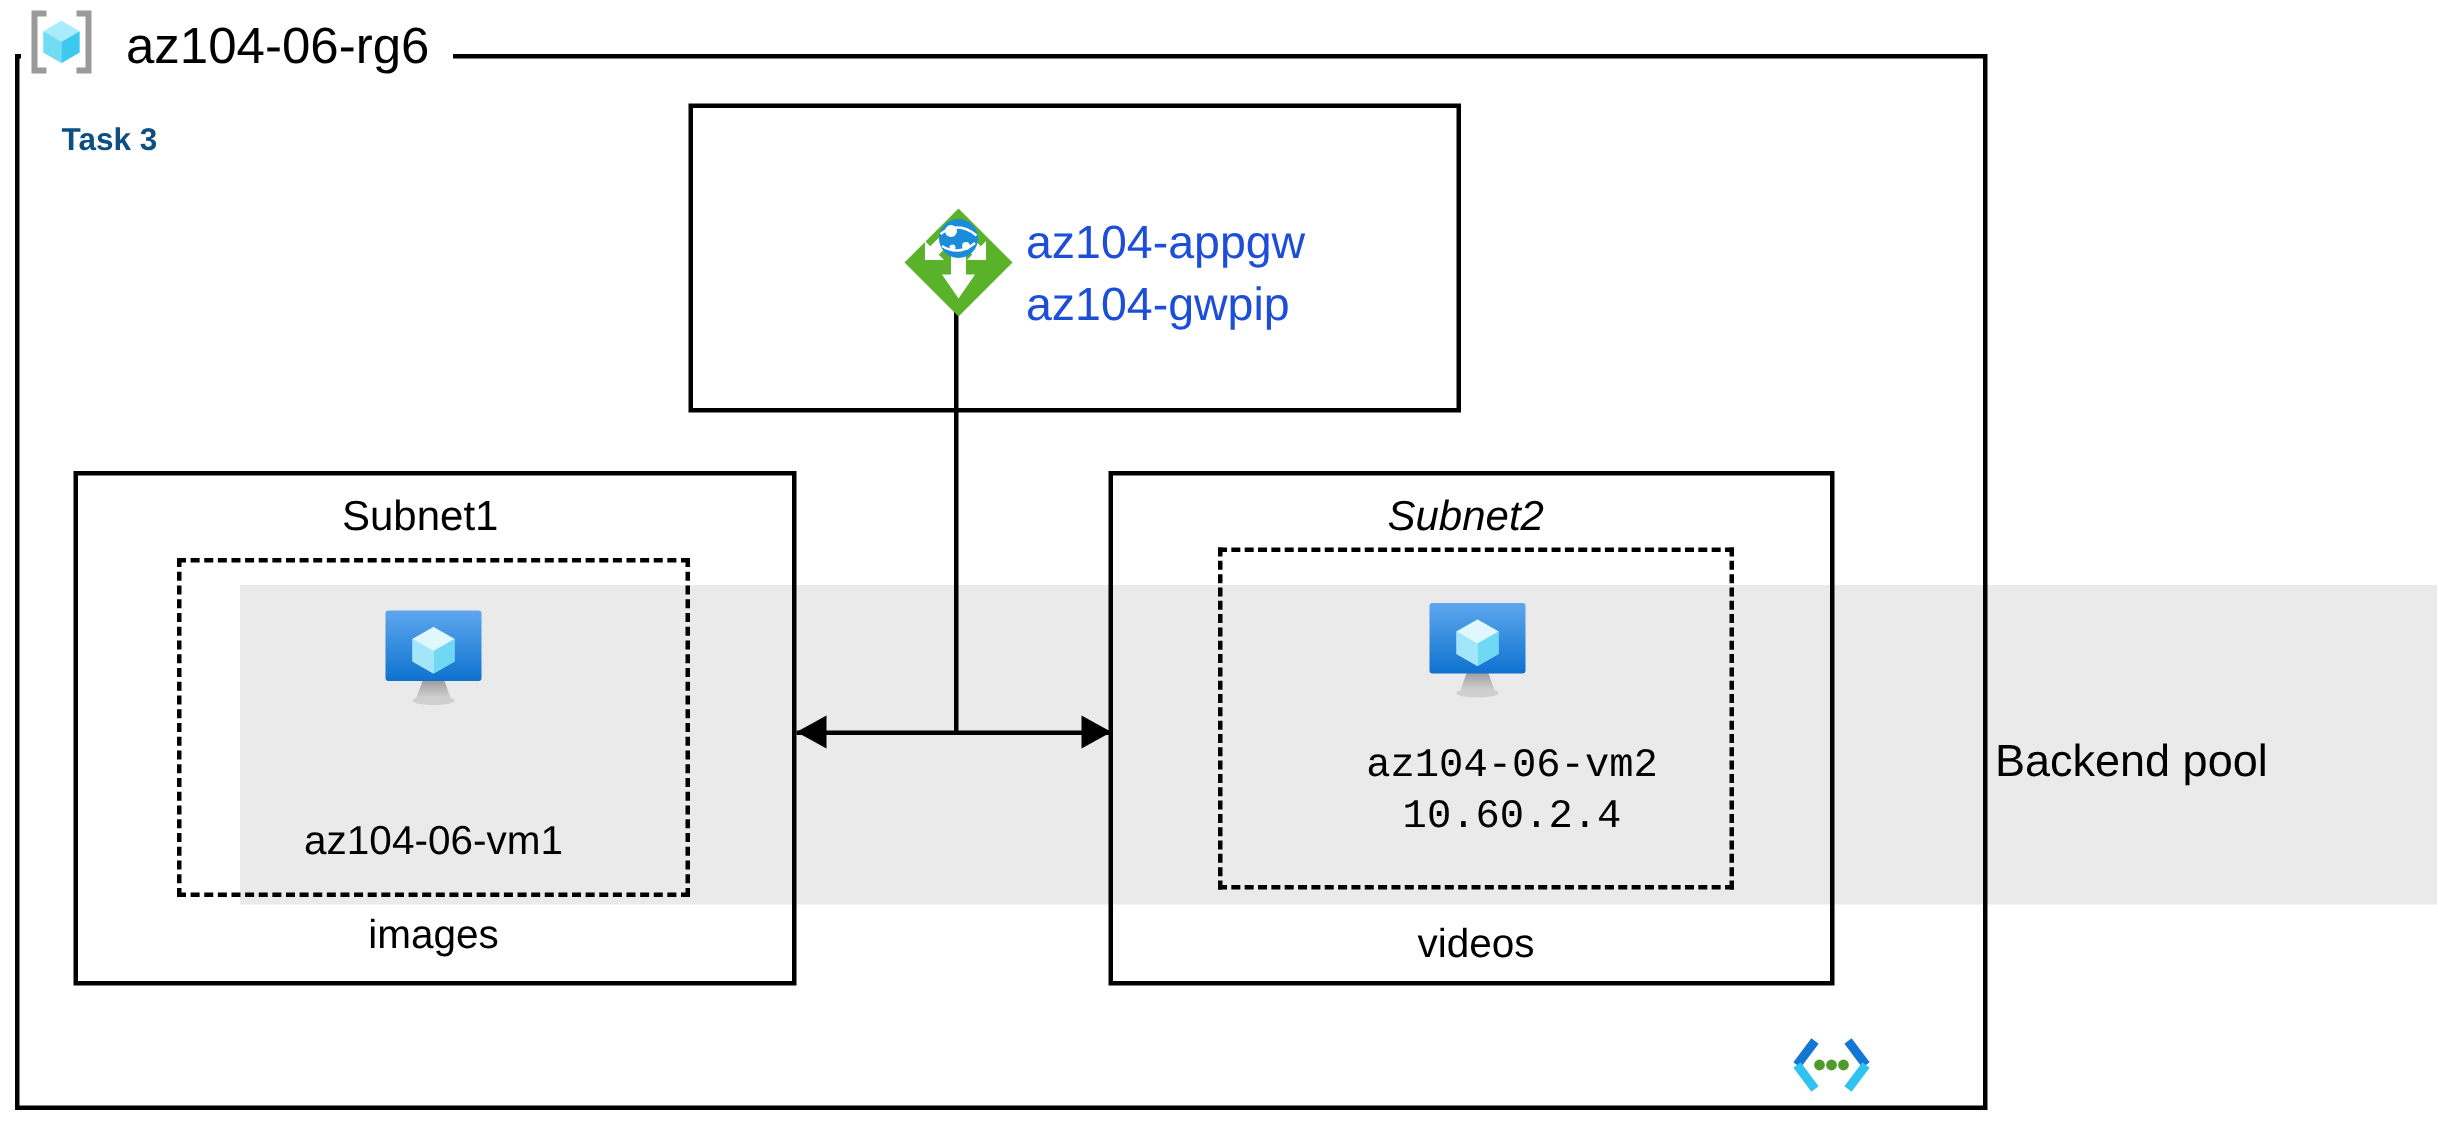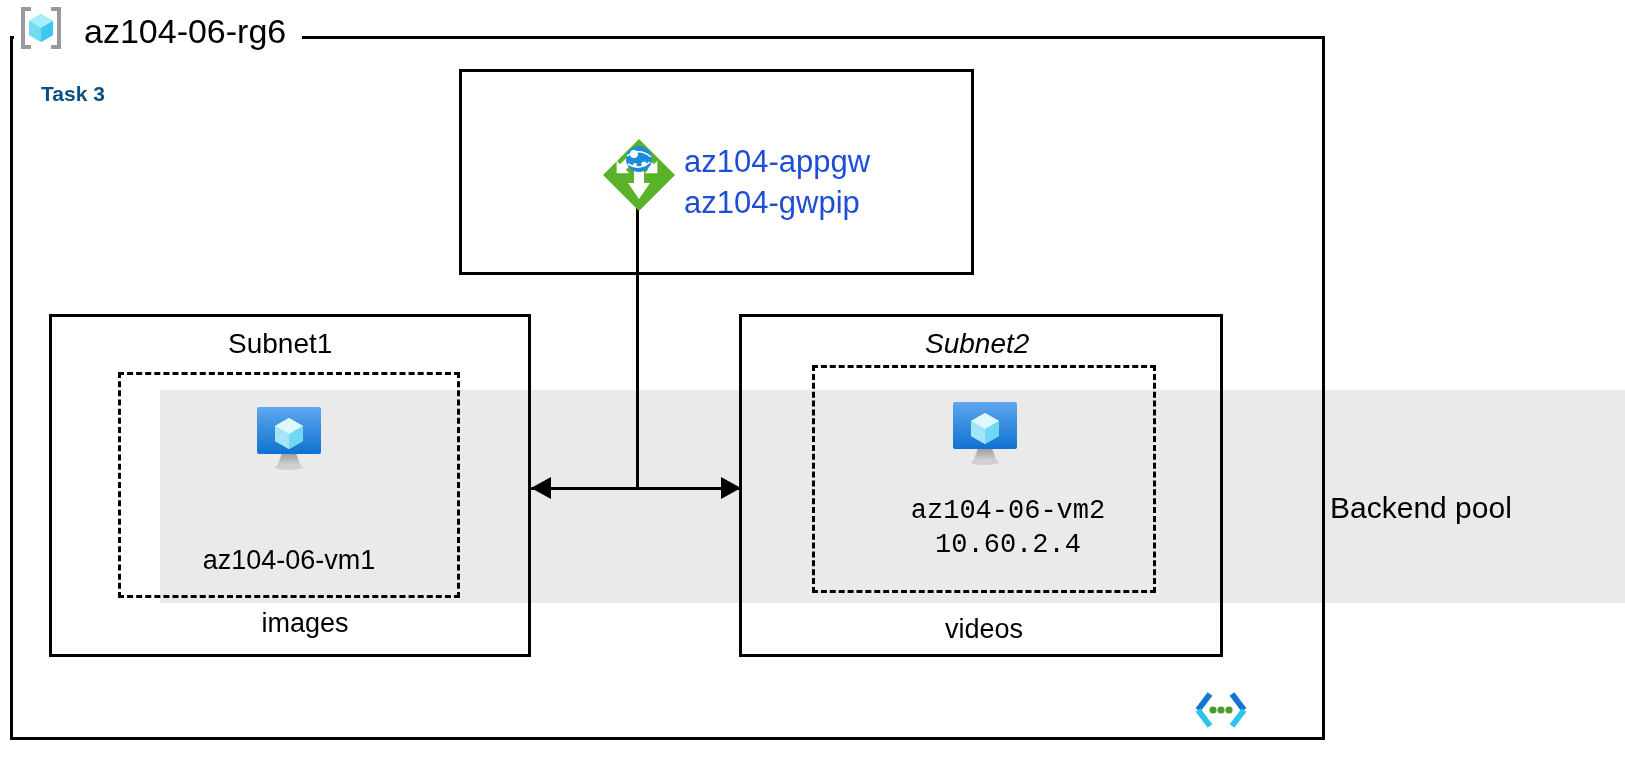--- a/index.html
+++ b/index.html
@@ -150,21 +150,21 @@
 
   
   .sub-label {
     position: absolute;
     font-size: 27px;
     color: #000000;
     text-align: center;
     white-space: nowrap;
     z-index: 6;
   }
-  .sub-label-1 { left: 134px; width: 342px; top: 608px; }
+  .sub-label-1 { left: 118px; width: 342px; top: 608px; }
   .sub-label-2 { left: 812px; width: 344px; top: 614px; }
 
   
   .appgw-icon {
     position: absolute;
     left: 601px;
     top: 137px;
     width: 76px;
     height: 76px;
     z-index: 7;

